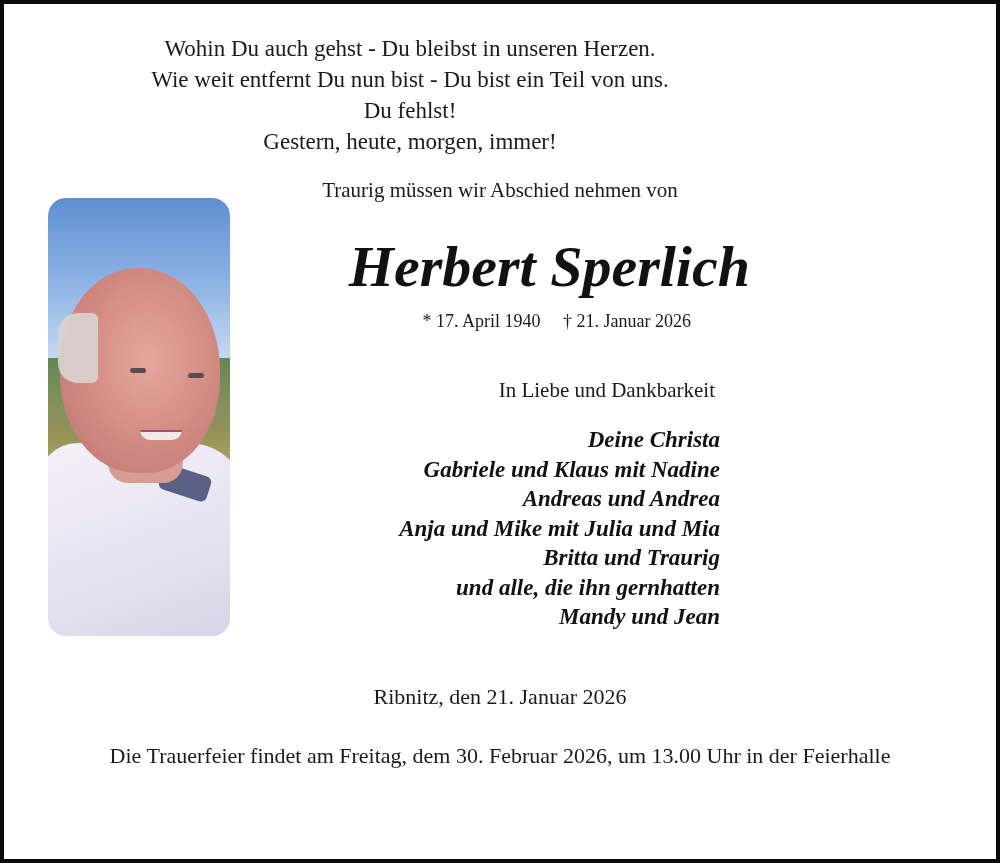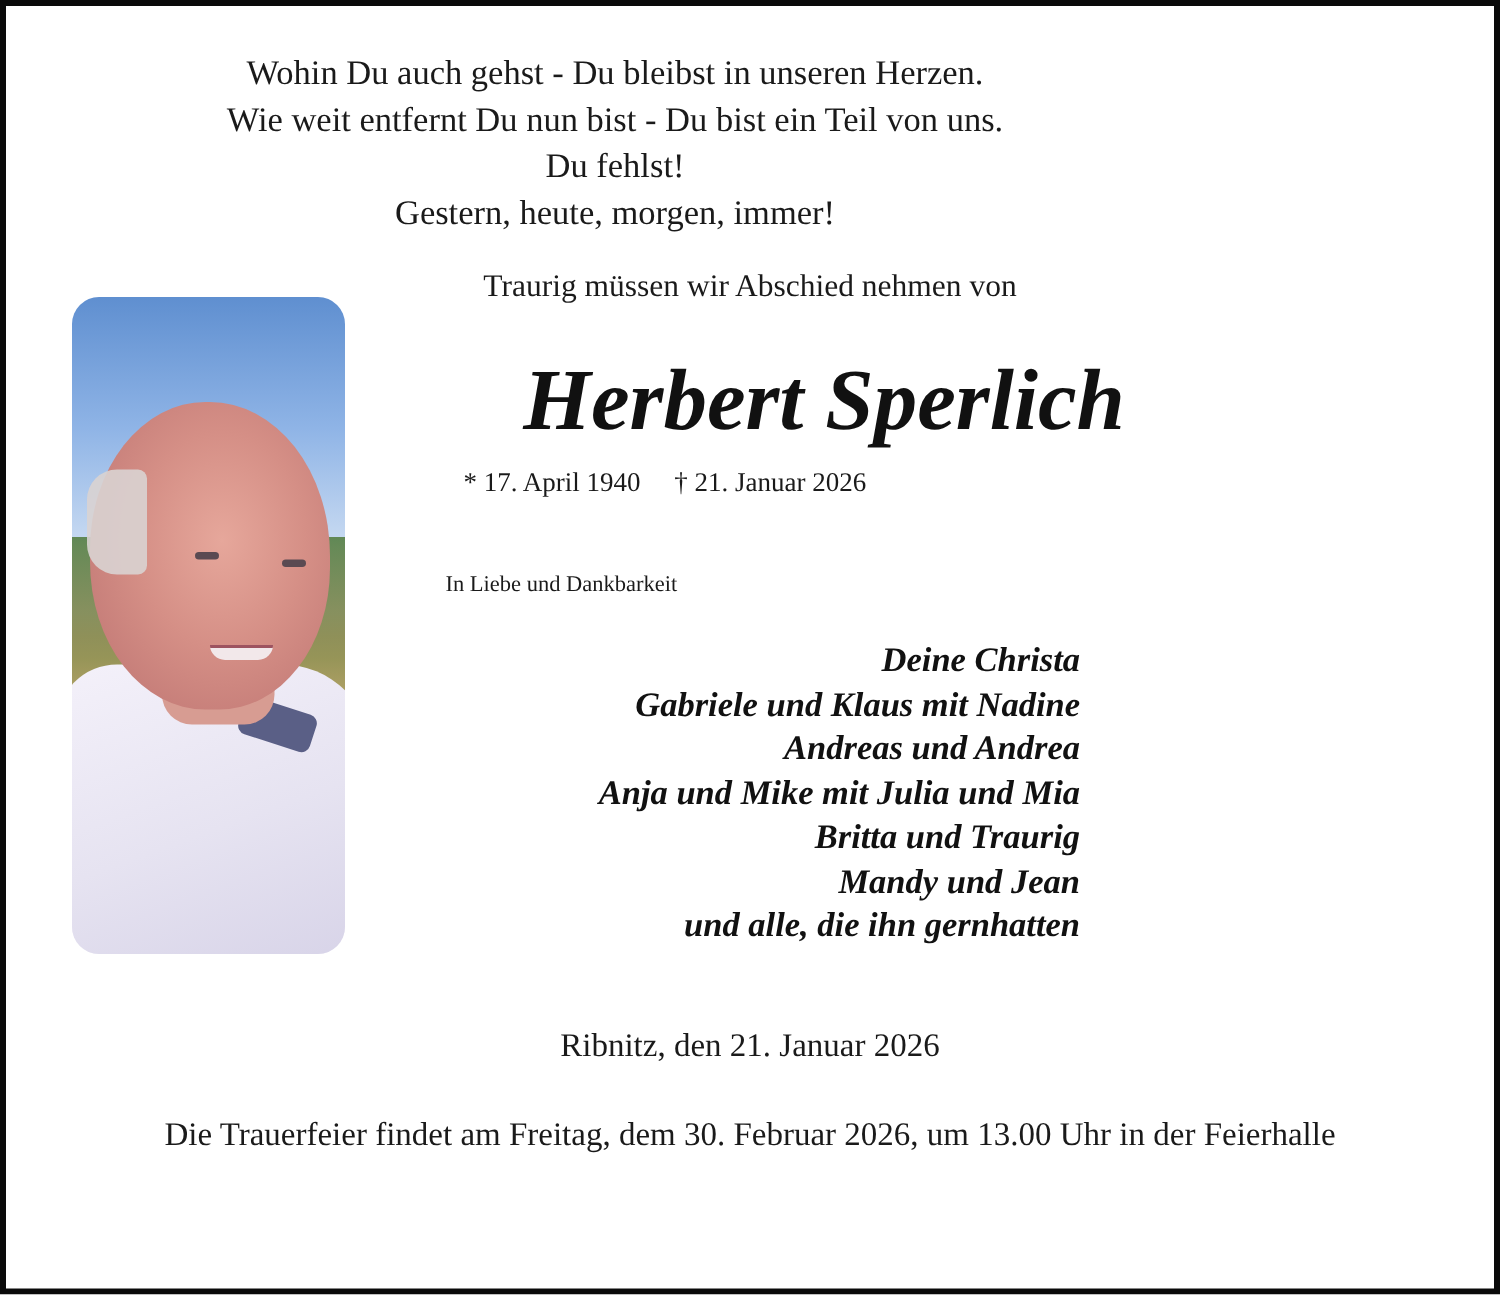--- a/index.html
+++ b/index.html
@@ -16,27 +16,27 @@
   .poem div { white-space: nowrap; }
   .intro {
     position: absolute; left: 280px; width: 440px; top: 176px; text-align: center;
     font-size: 21px; line-height: 28px;
   }
   .name {
     position: absolute; left: 250px; width: 500px; top: 232px; text-align: right;
     font-size: 58px; line-height: 70px; font-weight: bold; font-style: italic; color: #111;
   }
   .dates {
-    position: absolute; left: 300px; width: 400px; top: 309px; text-align: left;
+    position: absolute; left: 300px; width: 400px; top: 309px; text-align: right;
     font-size: 18px; line-height: 24px; white-space: nowrap;
   }
   .dates span { margin: 0 9px; }
   .thanks {
-    position: absolute; left: 297px; width: 400px; top: 377px; text-align: left;
-    font-size: 15px; line-height: 26px;
+    position: absolute; left: 315px; width: 400px; top: 377px; text-align: right;
+    font-size: 21px; line-height: 26px;
   }
   .mourners {
     position: absolute; left: 280px; width: 440px; top: 425px; text-align: right;
     font-size: 23px; line-height: 29.5px; font-weight: bold; font-style: italic; color: #111;
   }
   .mourners div { white-space: nowrap; }
   .place-date {
     position: absolute; left: 300px; width: 400px; top: 686px; text-align: center;
     font-size: 22px; line-height: 22px;
   }
@@ -121,21 +121,21 @@
 </div>
 
 <div class="thanks serif">In Liebe und Dankbarkeit</div>
 
 <div class="mourners serif">
   <div>Deine Christa</div>
   <div>Gabriele und Klaus mit Nadine</div>
   <div>Andreas und Andrea</div>
   <div>Anja und Mike mit Julia und Mia</div>
   <div>Britta und Traurig</div>
+  <div>und alle, die ihn gernhatten</div>
   <div>Mandy und Jean</div>
-  <div>und alle, die ihn gernhatten</div>
 </div>
 
 <div class="place-date serif">Ribnitz, den 21. Januar 2026</div>
 
 <div class="service serif">
   <div>Die Trauerfeier findet am Freitag, dem 30. Februar 2026, um 13.00 Uhr in der Feierhalle</div>
 </div>
 
 </body></html>

